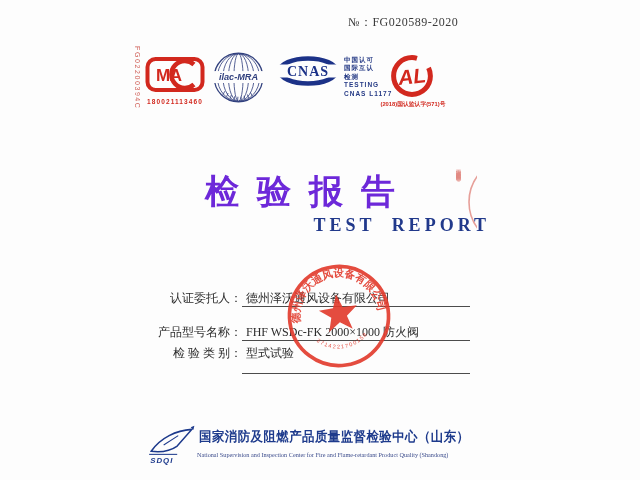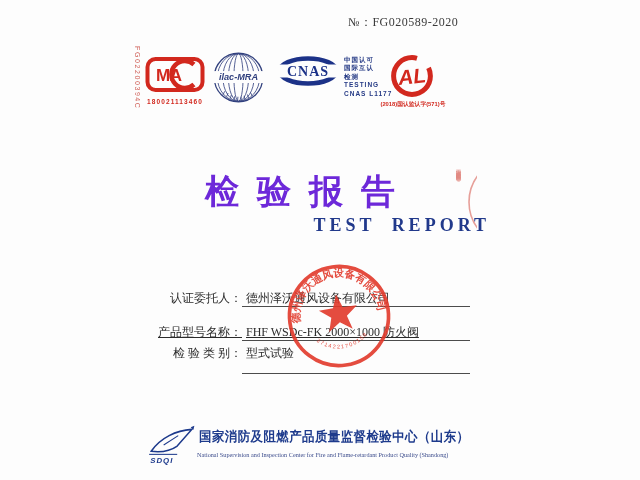--- a/index.html
+++ b/index.html
@@ -69,21 +69,21 @@
   .field-value{
     position:absolute;left:246px;width:224px;
     font-size:12px;color:#2b2b2b;white-space:nowrap;
     font-family:"Liberation Serif","DejaVu Serif",serif;
   }
   .field-line{
     position:absolute;left:242px;width:228px;height:1px;background:#4c4c4c;
   }
   .row1 .field-label,.row1 .field-value{top:290px;}
   .row1 .field-line{top:306px;}
-  .row2 .field-label,.row2 .field-value{top:324px;text-decoration:underline;}
+  .row2 .field-label,.row2 .field-value{top:324px;}
   .row2 .field-line{top:340px;}
   .row3 .field-label,.row3 .field-value{top:345px;}
   .row3 .field-line{top:373px;}
   
   .company-seal{
     position:absolute;left:284px;top:261px;
     transform:rotate(-8deg);opacity:.9;
   }
   
   .footer-logo{position:absolute;left:146px;top:424px;}

